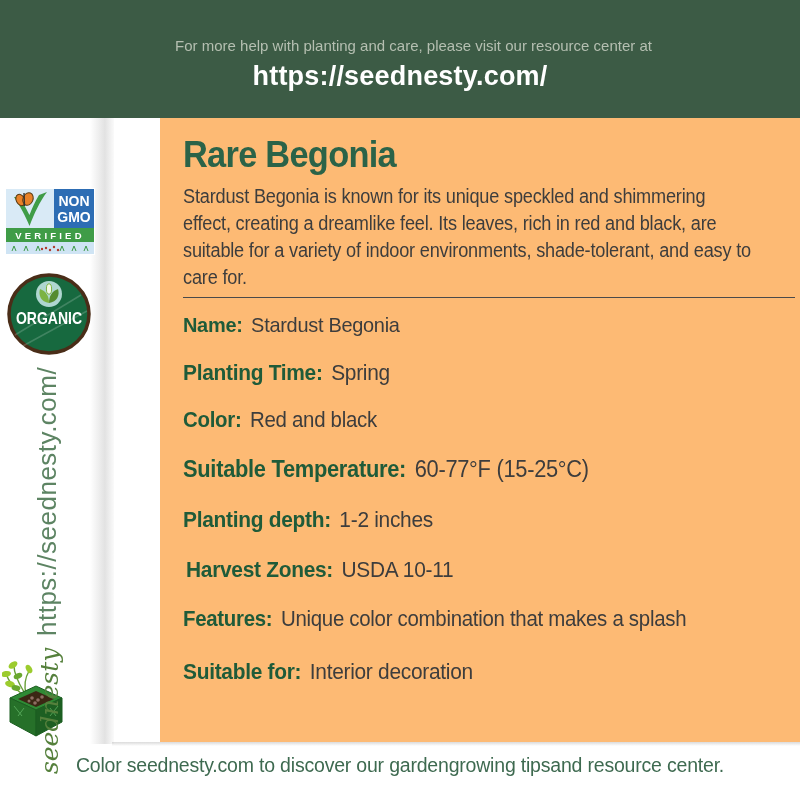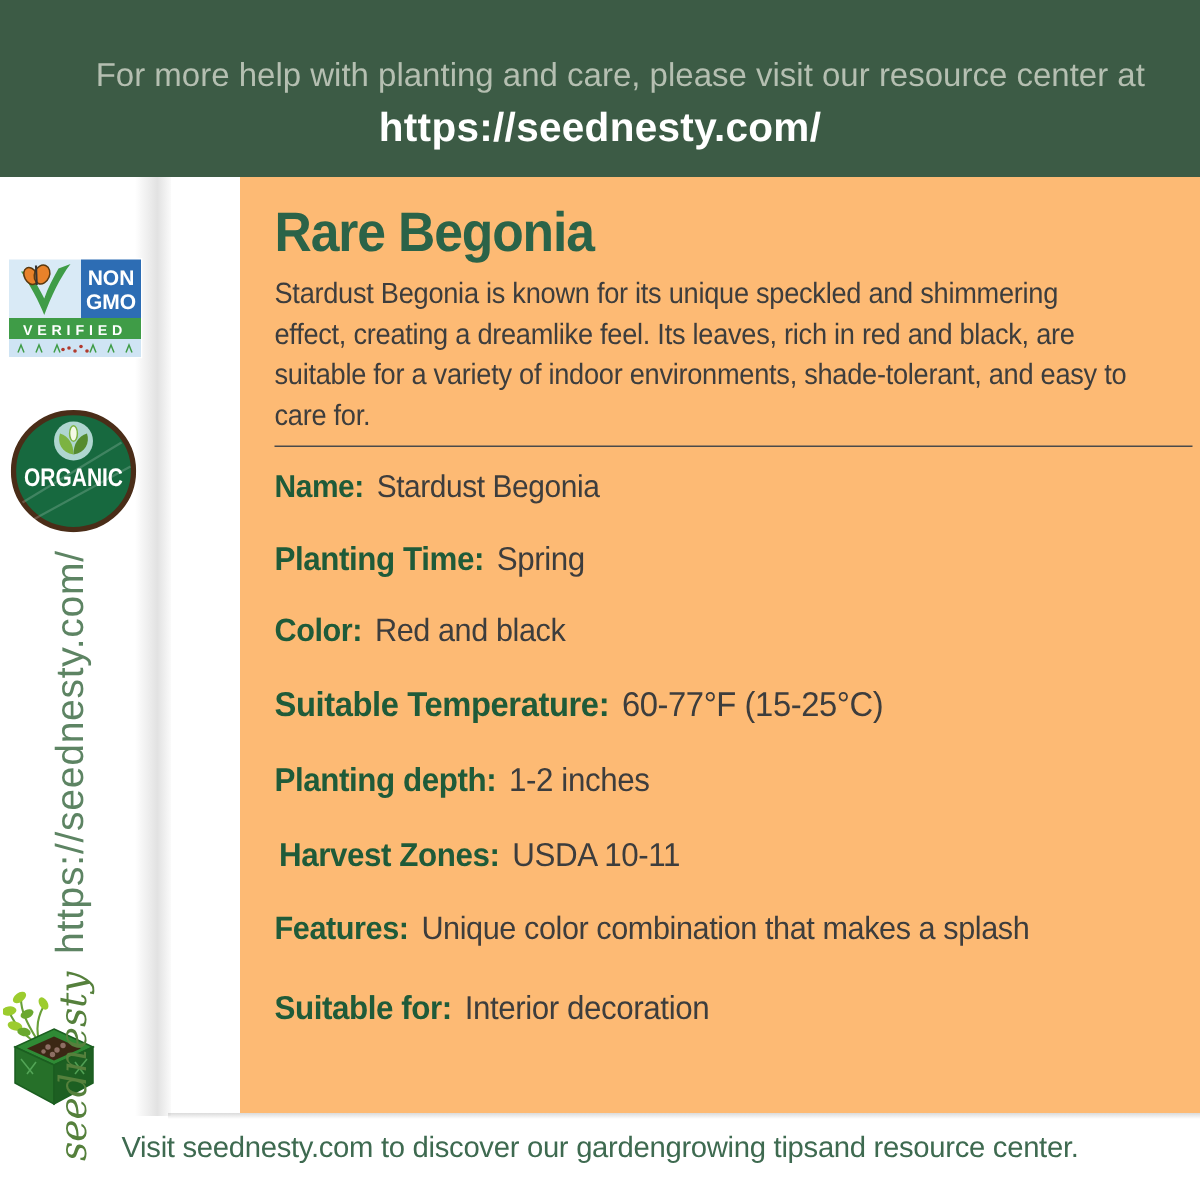--- a/index.html
+++ b/index.html
@@ -8,21 +8,21 @@
     background:#ffffff;
     font-family:"Liberation Sans",sans-serif;
     -webkit-font-smoothing:antialiased;
   }
   
   .banner{
     position:absolute;left:0;top:0;width:800px;height:118px;
     background:#3C5B45;text-align:center;
   }
   .banner-message{
-    padding-top:37px;font-size:22px;color:#B5BFB1;letter-spacing:0px;
+    padding-top:37px;font-size:15px;color:#B5BFB1;letter-spacing:0px;
     white-space:nowrap;
     margin-left:27px;
   }
   .banner-url{
     margin-top:7px;font-size:27px;font-weight:bold;color:#ffffff;
     letter-spacing:0.2px;white-space:nowrap;
   }
   
   .card{
     position:absolute;left:112px;top:118px;width:688px;height:624px;
@@ -67,21 +67,21 @@
   .row5{top:389px;}
   .row6{top:439px;left:26px;}
   .row7{top:489px;font-size:21.5px;}
   .row8{top:541px;}
   
   .footer-message{
     position:absolute;left:0;top:754px;width:800px;text-align:center;
     font-size:19.5px;color:#3E6A50;letter-spacing:-0.2px;
   }
   
-  .nongmo-badge{position:absolute;left:5px;top:172px;width:90px;height:67px;}
+  .nongmo-badge{position:absolute;left:5px;top:188px;width:90px;height:67px;}
   .organic-badge{position:absolute;left:7px;top:273px;width:84px;height:82px;}
   .sideways{
     writing-mode:vertical-rl;transform:rotate(180deg);
     display:flex;align-items:center;justify-content:center;
   }
   .vertical-url{
     position:absolute;left:27px;top:358px;height:286px;width:40px;
     font-size:26px;color:#5D8463;letter-spacing:0.5px;white-space:nowrap;
   }
   .brand-script{
@@ -232,13 +232,13 @@
       <path d="M12 50 l8 10"></path>
         <path d="M22 52 l-6 8"></path>
         <path d="M48 52 l6 8"></path>
         <path d="M56 50 l-8 10"></path>
     </g>
   </svg>
 </div>
 
 <div class="brand-script sideways">seednesty</div>
 
-<div class="footer-message">Visit seednesty.com to discover our gardengrowing tipsand resource center.</div>
+<div class="footer-message">Color seednesty.com to discover our gardengrowing tipsand resource center.</div>
 
 </body></html>

